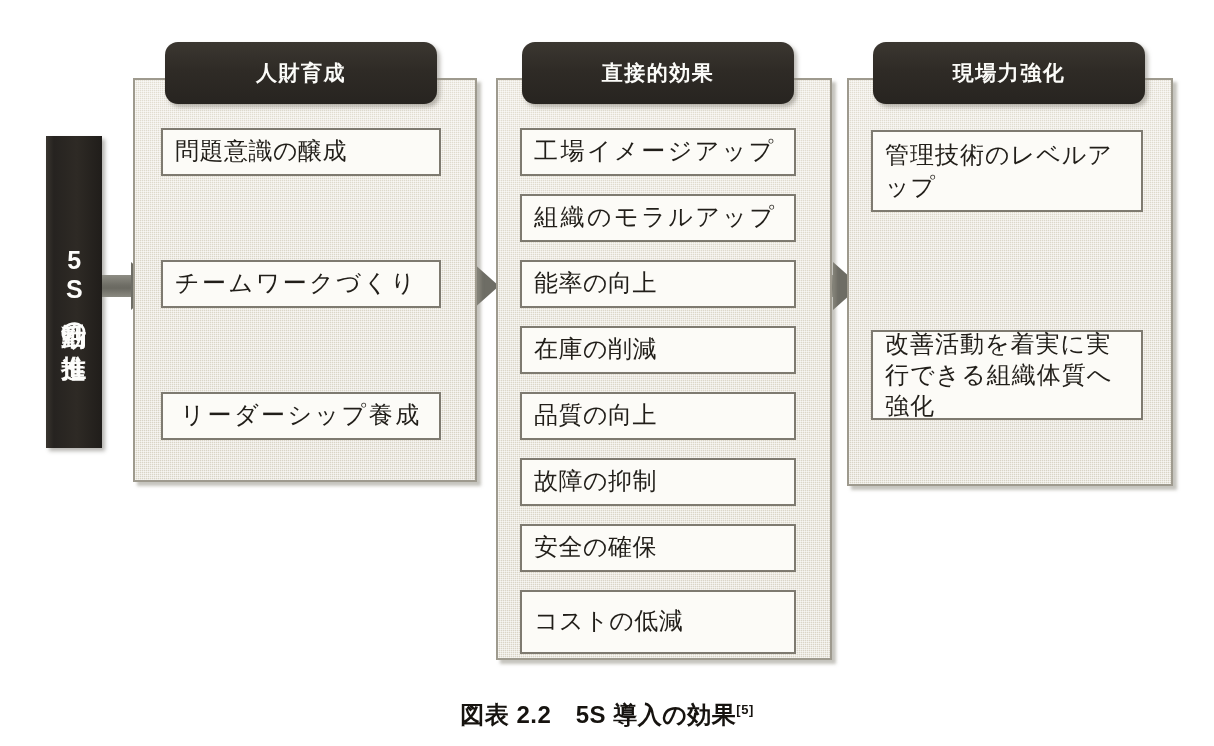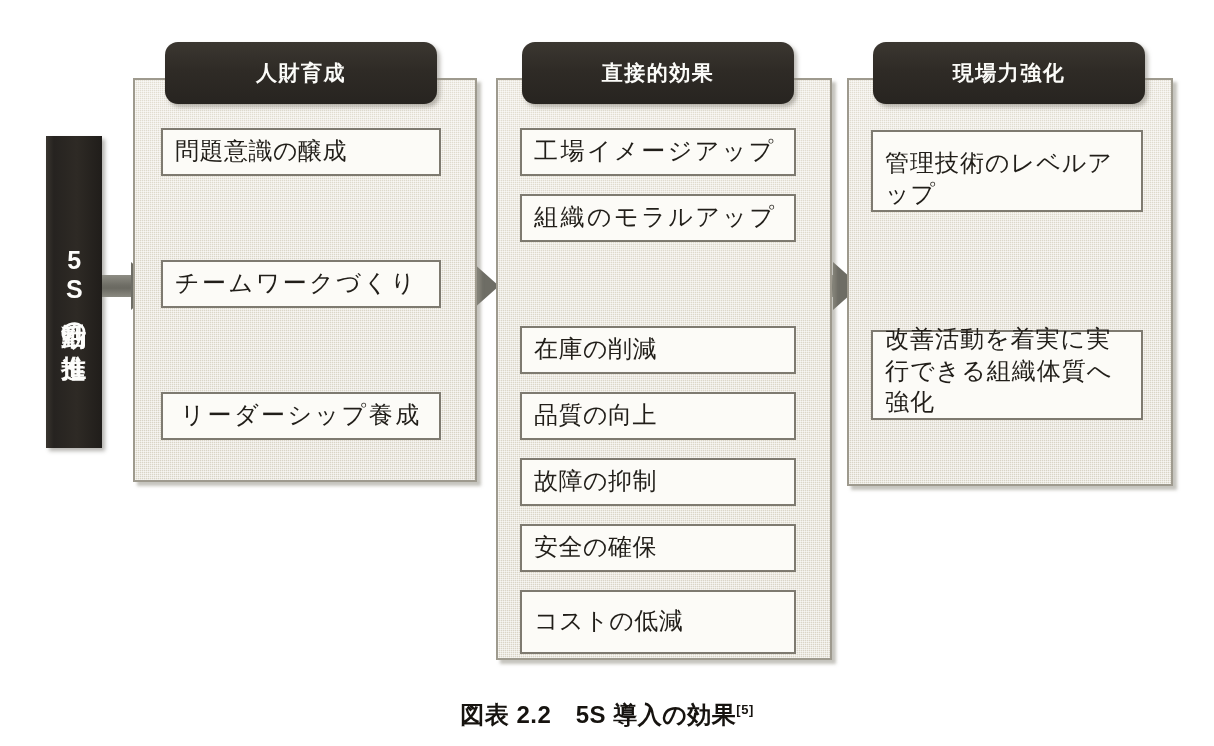--- a/index.html
+++ b/index.html
@@ -94,21 +94,21 @@
     box-sizing:border-box;
     display:flex;
     align-items:center;
     padding:0 12px;
     font-size:24px;
     line-height:1.30;
     color:#211e19;
     letter-spacing:.5px;
   }
   .card.centerish{justify-content:center;letter-spacing:2.5px;}
-  .card.multiline{align-items:flex-end;padding-top:1px;letter-spacing:1px;}
+  .card.multiline{align-items:center;padding-top:1px;letter-spacing:1px;}
   .card .txt{display:block;width:100%;}
 
   
   .caption{
     position:absolute;
     left:0;right:0;top:683px;
     text-align:center;
     font-family:"Liberation Sans","DejaVu Sans",sans-serif;
     font-weight:700;
     font-size:24px;
@@ -165,20 +165,23 @@
 
   <div class="panel" style="left:496px;top:78px;width:332px;height:578px;">
     <div class="panel-inner">
 
       <div class="card centerish" style="left:22px;top:48px;width:276px;height:48px;">
         <span class="txt">工場イメージアップ</span>
       </div>
       <div class="card centerish" style="left:22px;top:114px;width:276px;height:48px;">
         <span class="txt">組織のモラルアップ</span>
       </div>
+      <div class="card" style="left:22px;top:180px;width:276px;height:48px;">
+        <span class="txt">能率の向上</span>
+      </div>
       <div class="card" style="left:22px;top:246px;width:276px;height:48px;">
         <span class="txt">在庫の削減</span>
       </div>
       <div class="card" style="left:22px;top:312px;width:276px;height:48px;">
         <span class="txt">品質の向上</span>
       </div>
       <div class="card" style="left:22px;top:378px;width:276px;height:48px;">
         <span class="txt">故障の抑制</span>
       </div>
       <div class="card" style="left:22px;top:444px;width:276px;height:48px;">

